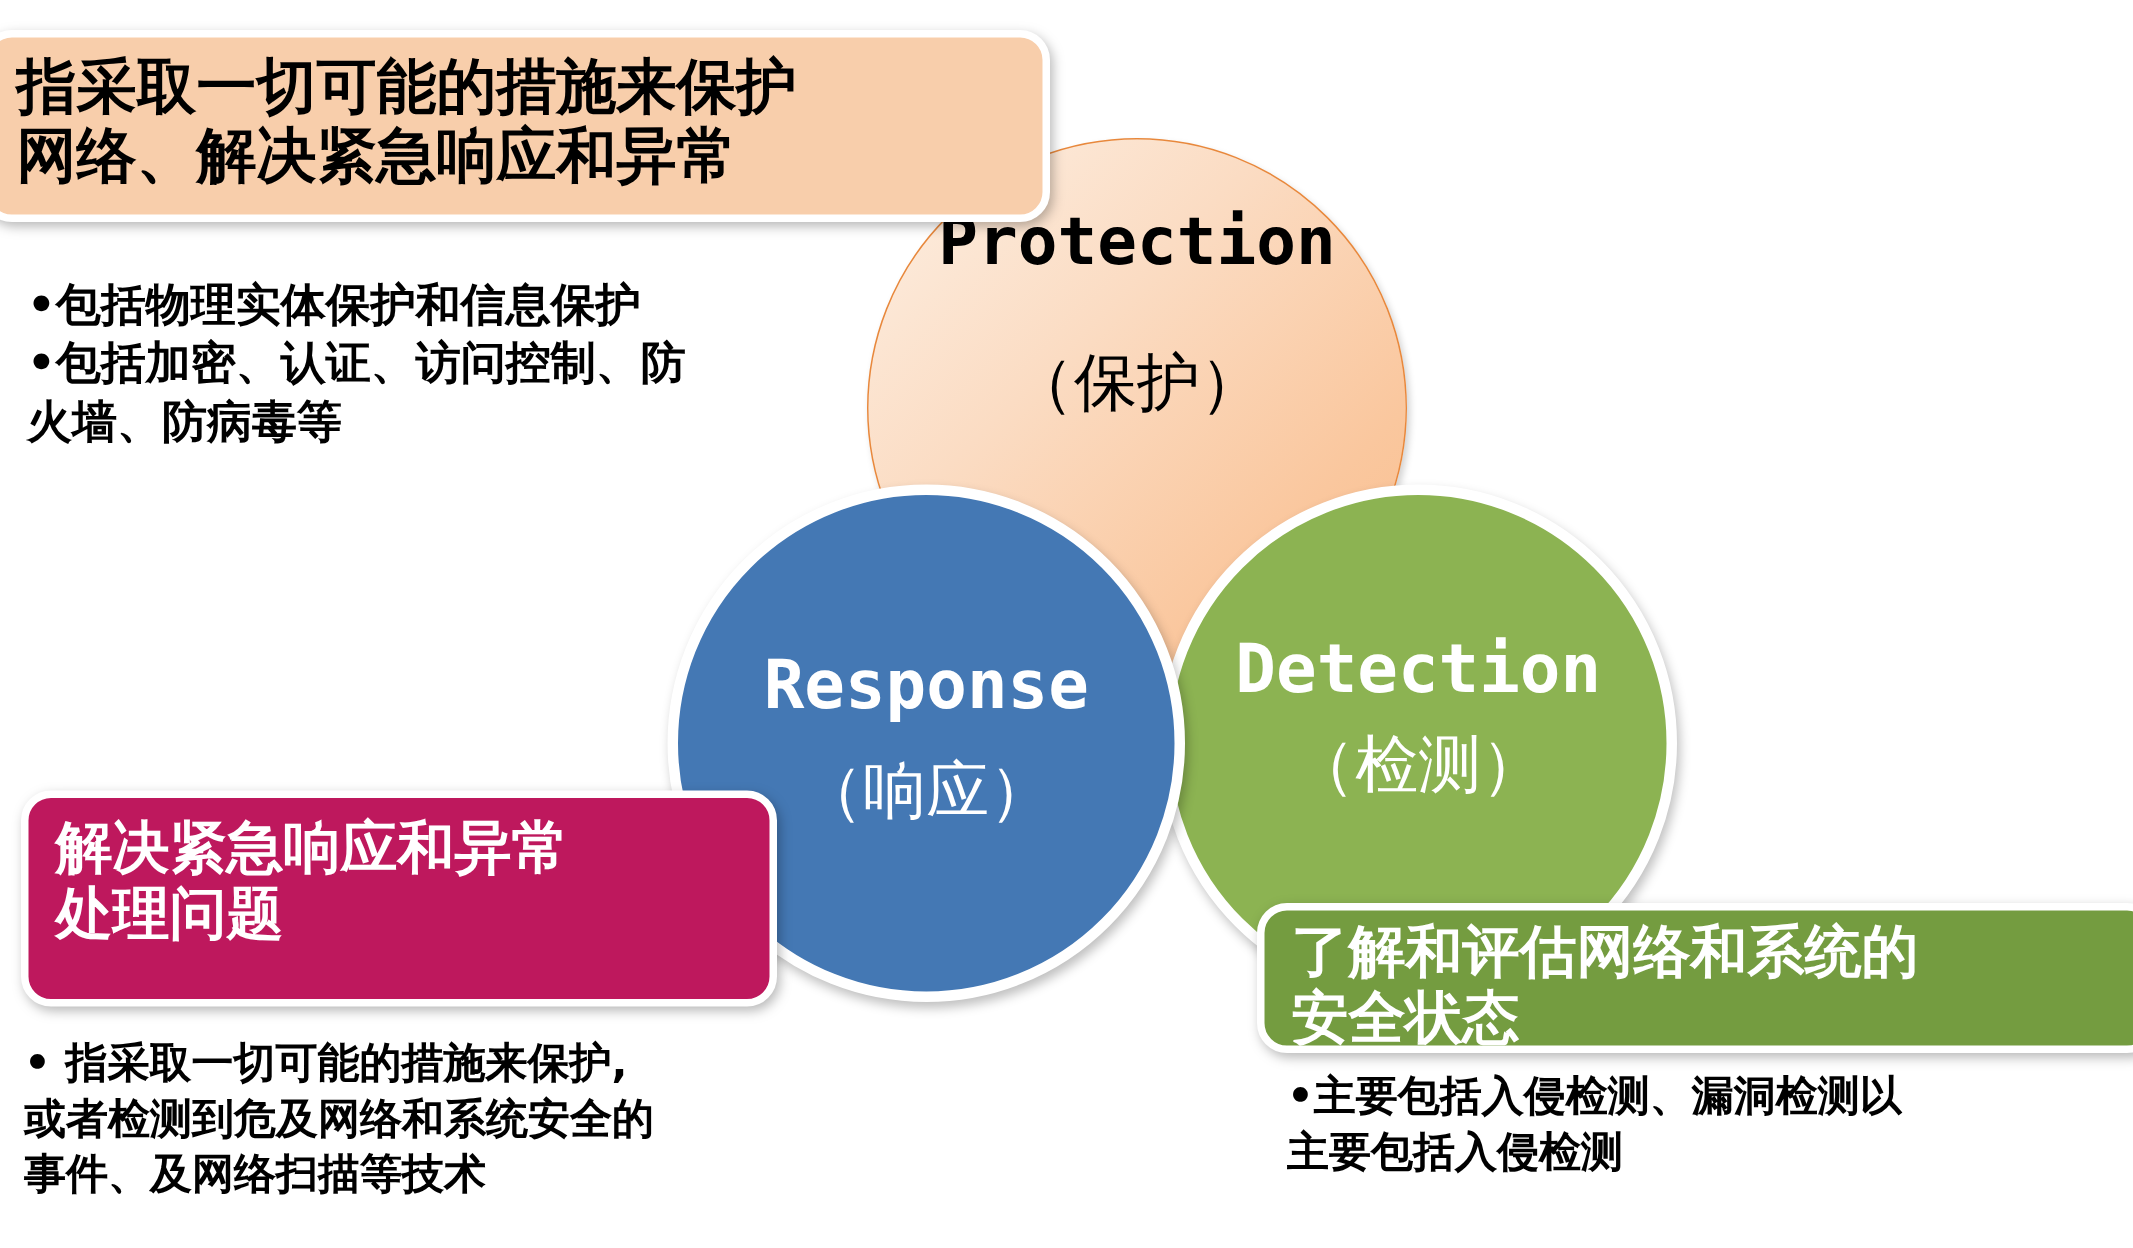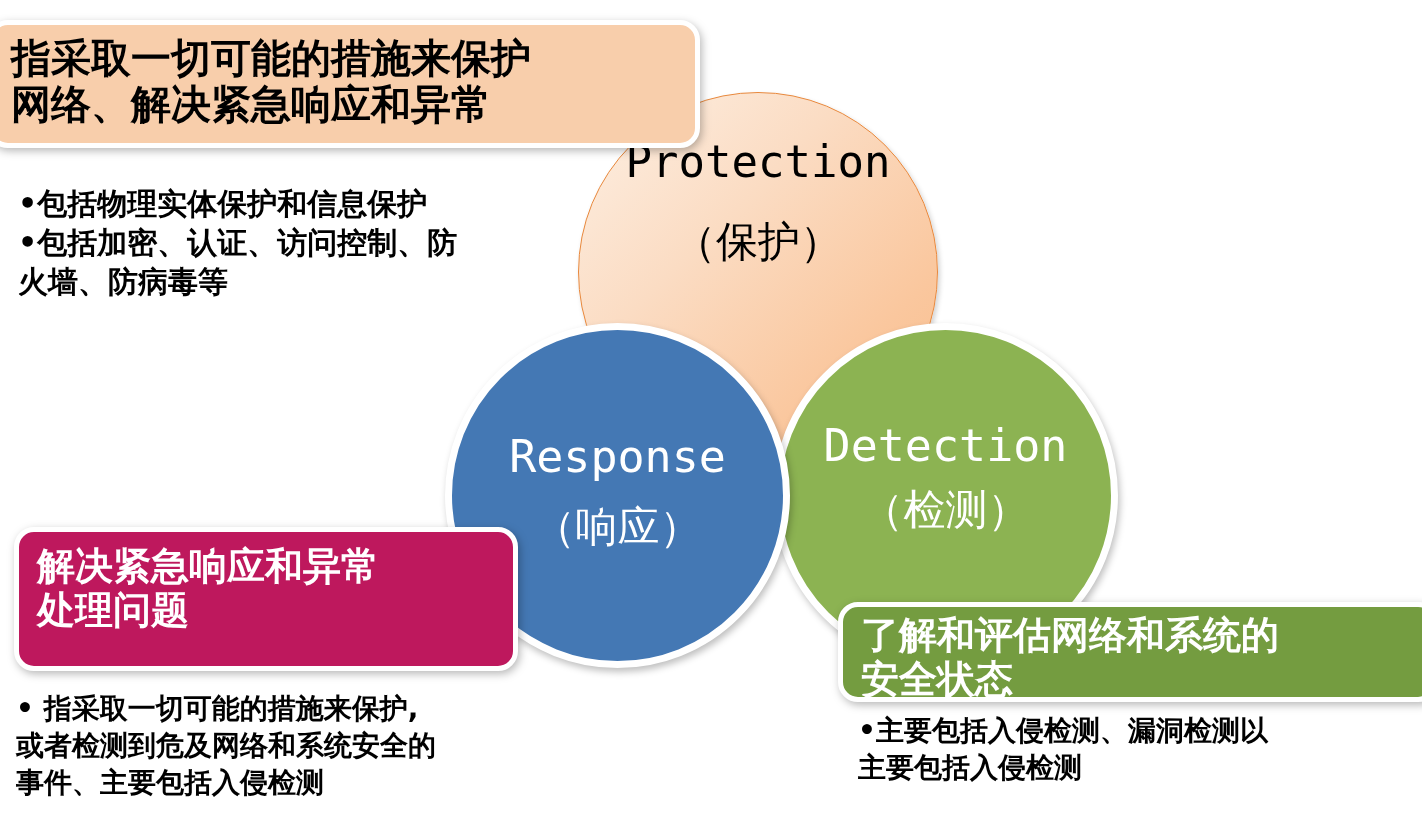--- a/index.html
+++ b/index.html
@@ -56,21 +56,21 @@
     width: 345px;
     height: 345px;
     background: #8cb352;
     border: 7px solid #ffffff;
     z-index: 2;
     box-shadow: 2px 4px 7px rgba(0,0,0,0.25);
   }
 
   .circle-title {
     font-family: "DejaVu Sans Mono", "Liberation Mono", monospace;
-    font-weight: normal;
+    font-weight: bold;
     font-size: 44px;
     line-height: 1.03;
     letter-spacing: 0px;
     width: 100%;
     word-break: break-all;
   }
   .circle-sub {
     font-family: "DejaVu Sans", "Liberation Sans", sans-serif;
     font-weight: normal;
     font-size: 42px;
@@ -81,21 +81,21 @@
   #circle-protection .circle-title,
   #circle-protection .circle-sub { color: #000000; }
   #circle-response .circle-title,
   #circle-response .circle-sub,
   #circle-detection .circle-title,
   #circle-detection .circle-sub { color: #ffffff; }
 
   
   #circle-protection { justify-content: flex-start; padding-top: 46px; }
   #circle-protection .circle-title { padding: 0 8px; }
-  #circle-protection .circle-sub { margin-top: 34px; }
+  #circle-protection .circle-sub { margin-top: 47px; }
 
   #circle-response { padding-bottom: 6px; }
   #circle-response .circle-title { font-size: 45px; text-align: center; }
   #circle-response .circle-sub { }
 
   #circle-detection { padding-bottom: 34px; }
   #circle-detection .circle-title { font-size: 45px; }
   #circle-detection .circle-sub { margin-top: 16px; }
 
   
@@ -212,21 +212,21 @@
 
   <div class="body-text" id="text-protection">
     <span class="line">•包括物理实体保护和信息保护</span>
     <span class="line">•包括加密、认证、访问控制、防</span>
     <span class="line">火墙、防病毒等</span>
   </div>
 
   <div class="body-text" id="text-response">
     <span class="line">• 指采取一切可能的措施来保护,</span>
     <span class="line">或者检测到危及网络和系统安全的</span>
-    <span class="line">事件、主要包括入侵检测</span>
+    <span class="line">事件、及网络扫描等技术</span>
   </div>
 
   <div class="body-text" id="text-detection">
     <span class="line">•主要包括入侵检测、漏洞检测以</span>
     <span class="line">主要包括入侵检测</span>
   </div>
 
 </div>
 
 </body></html>

